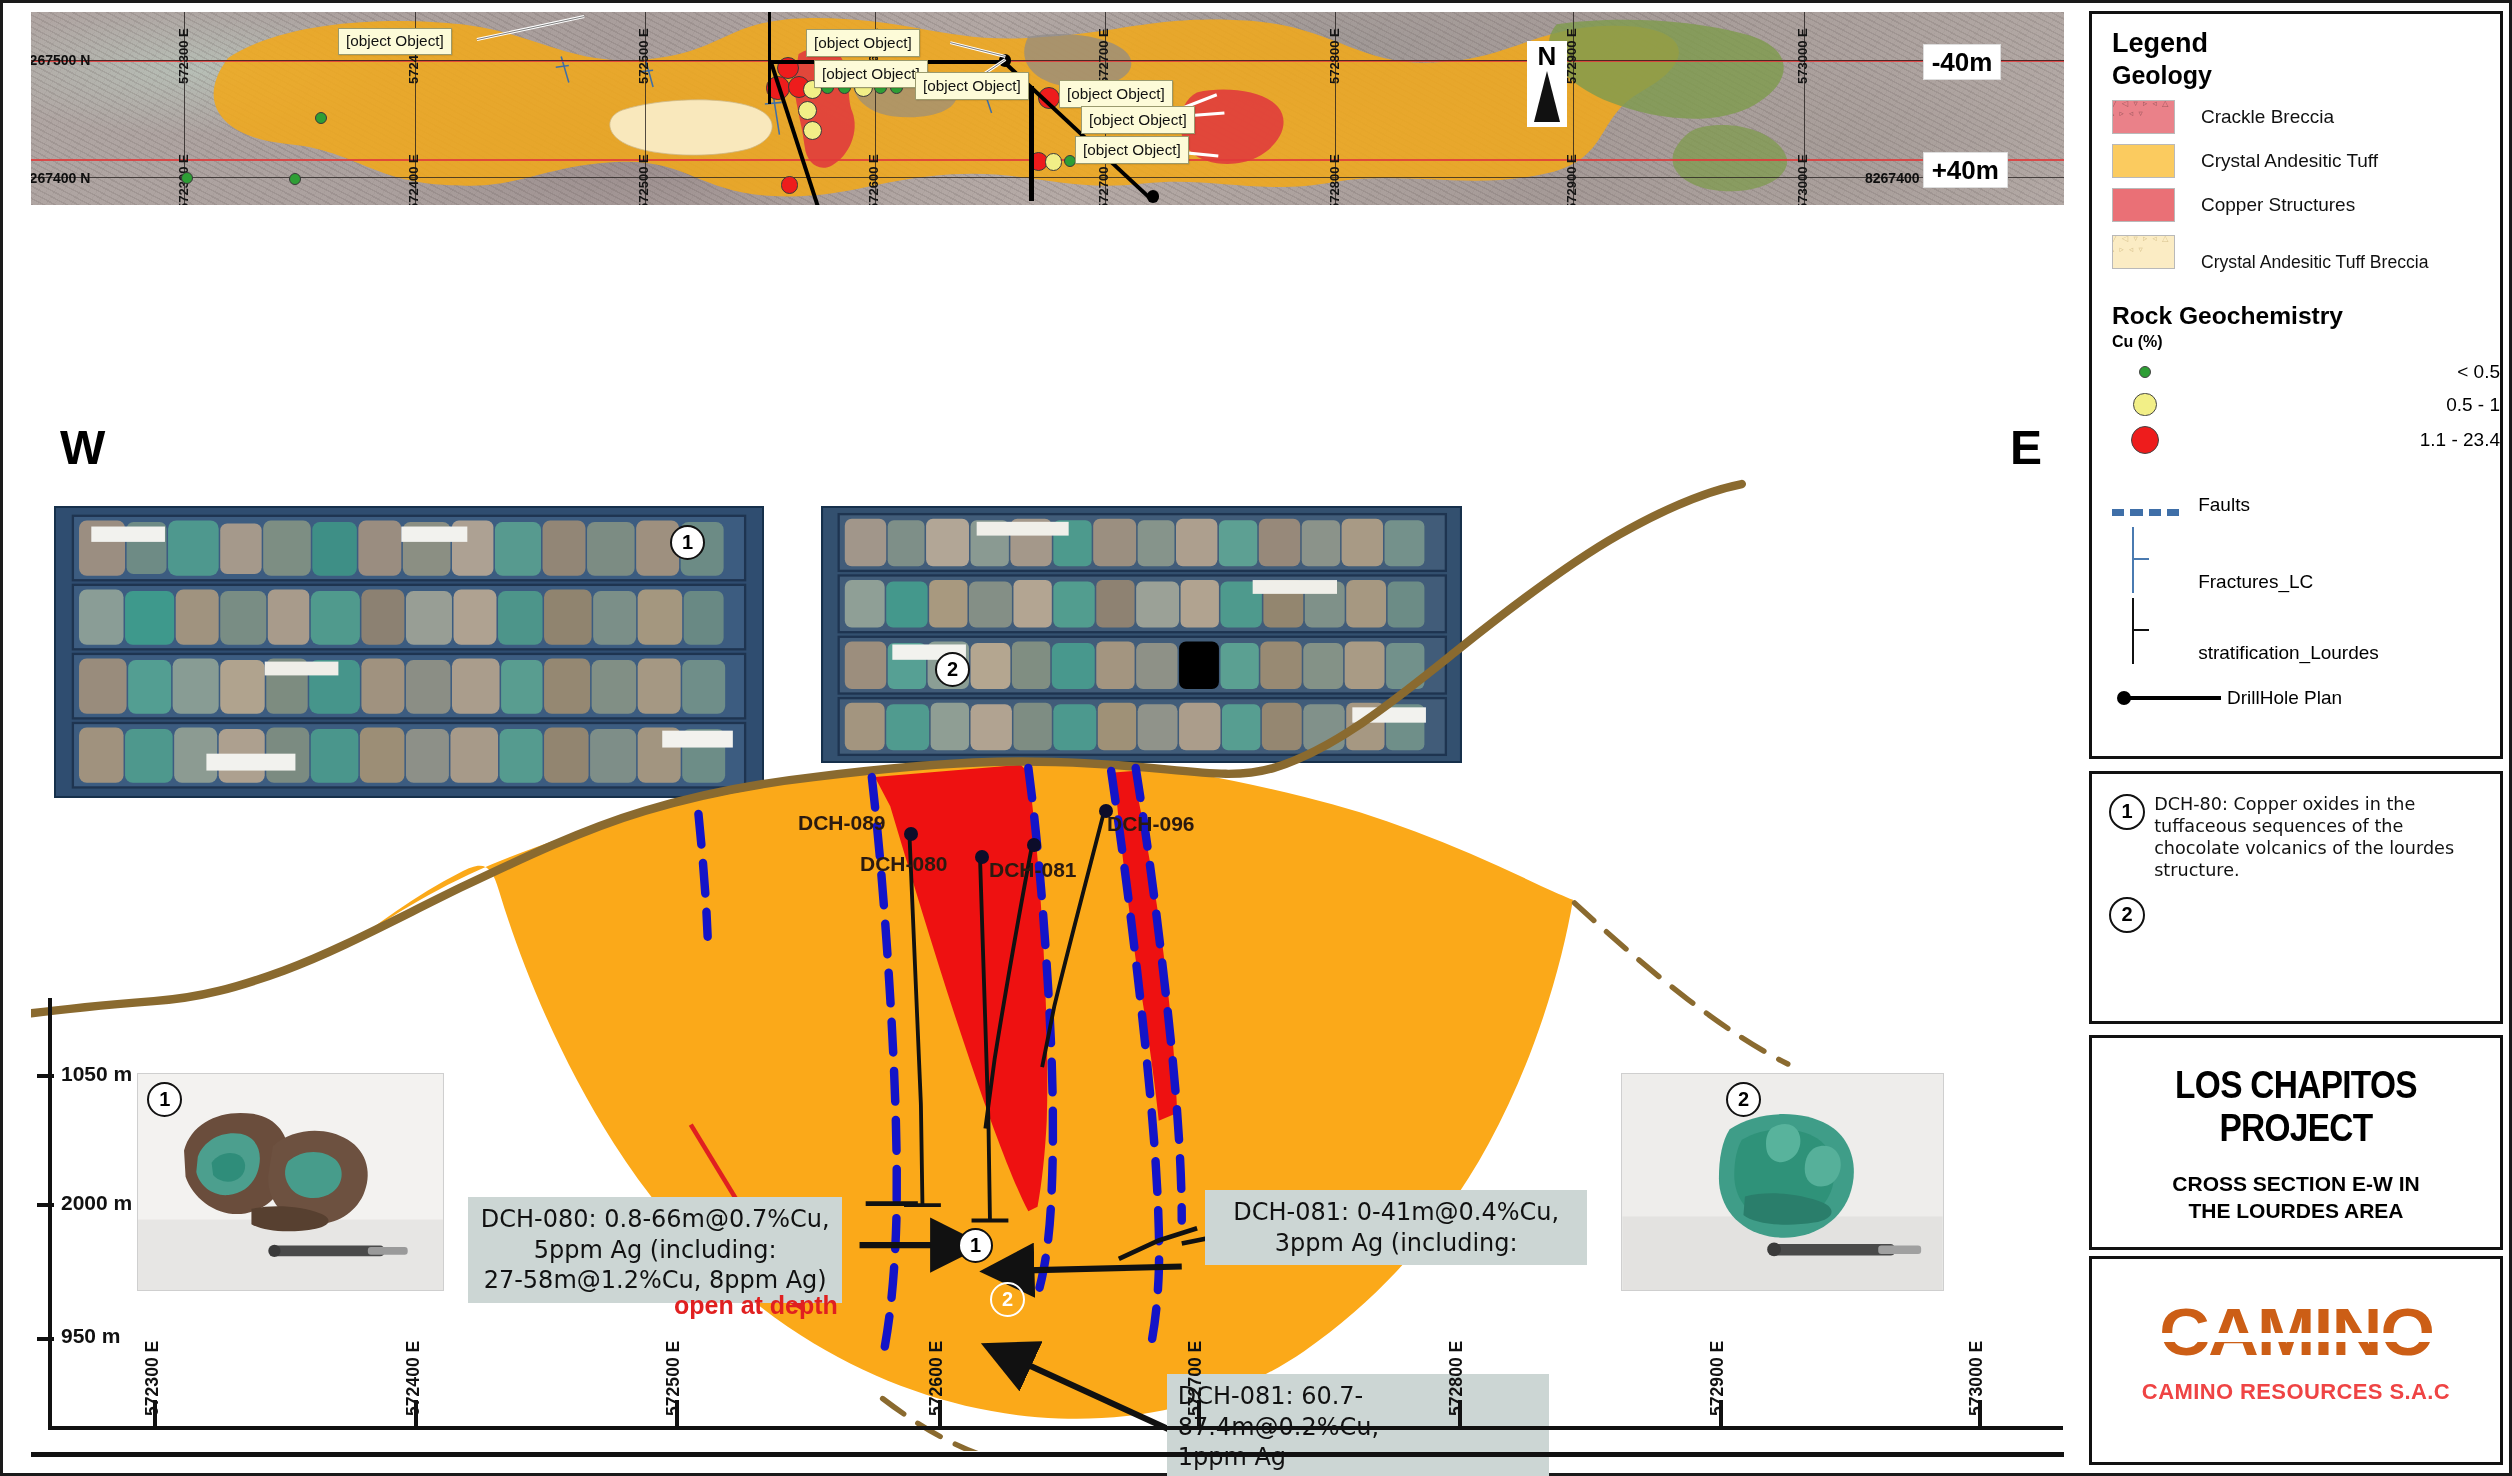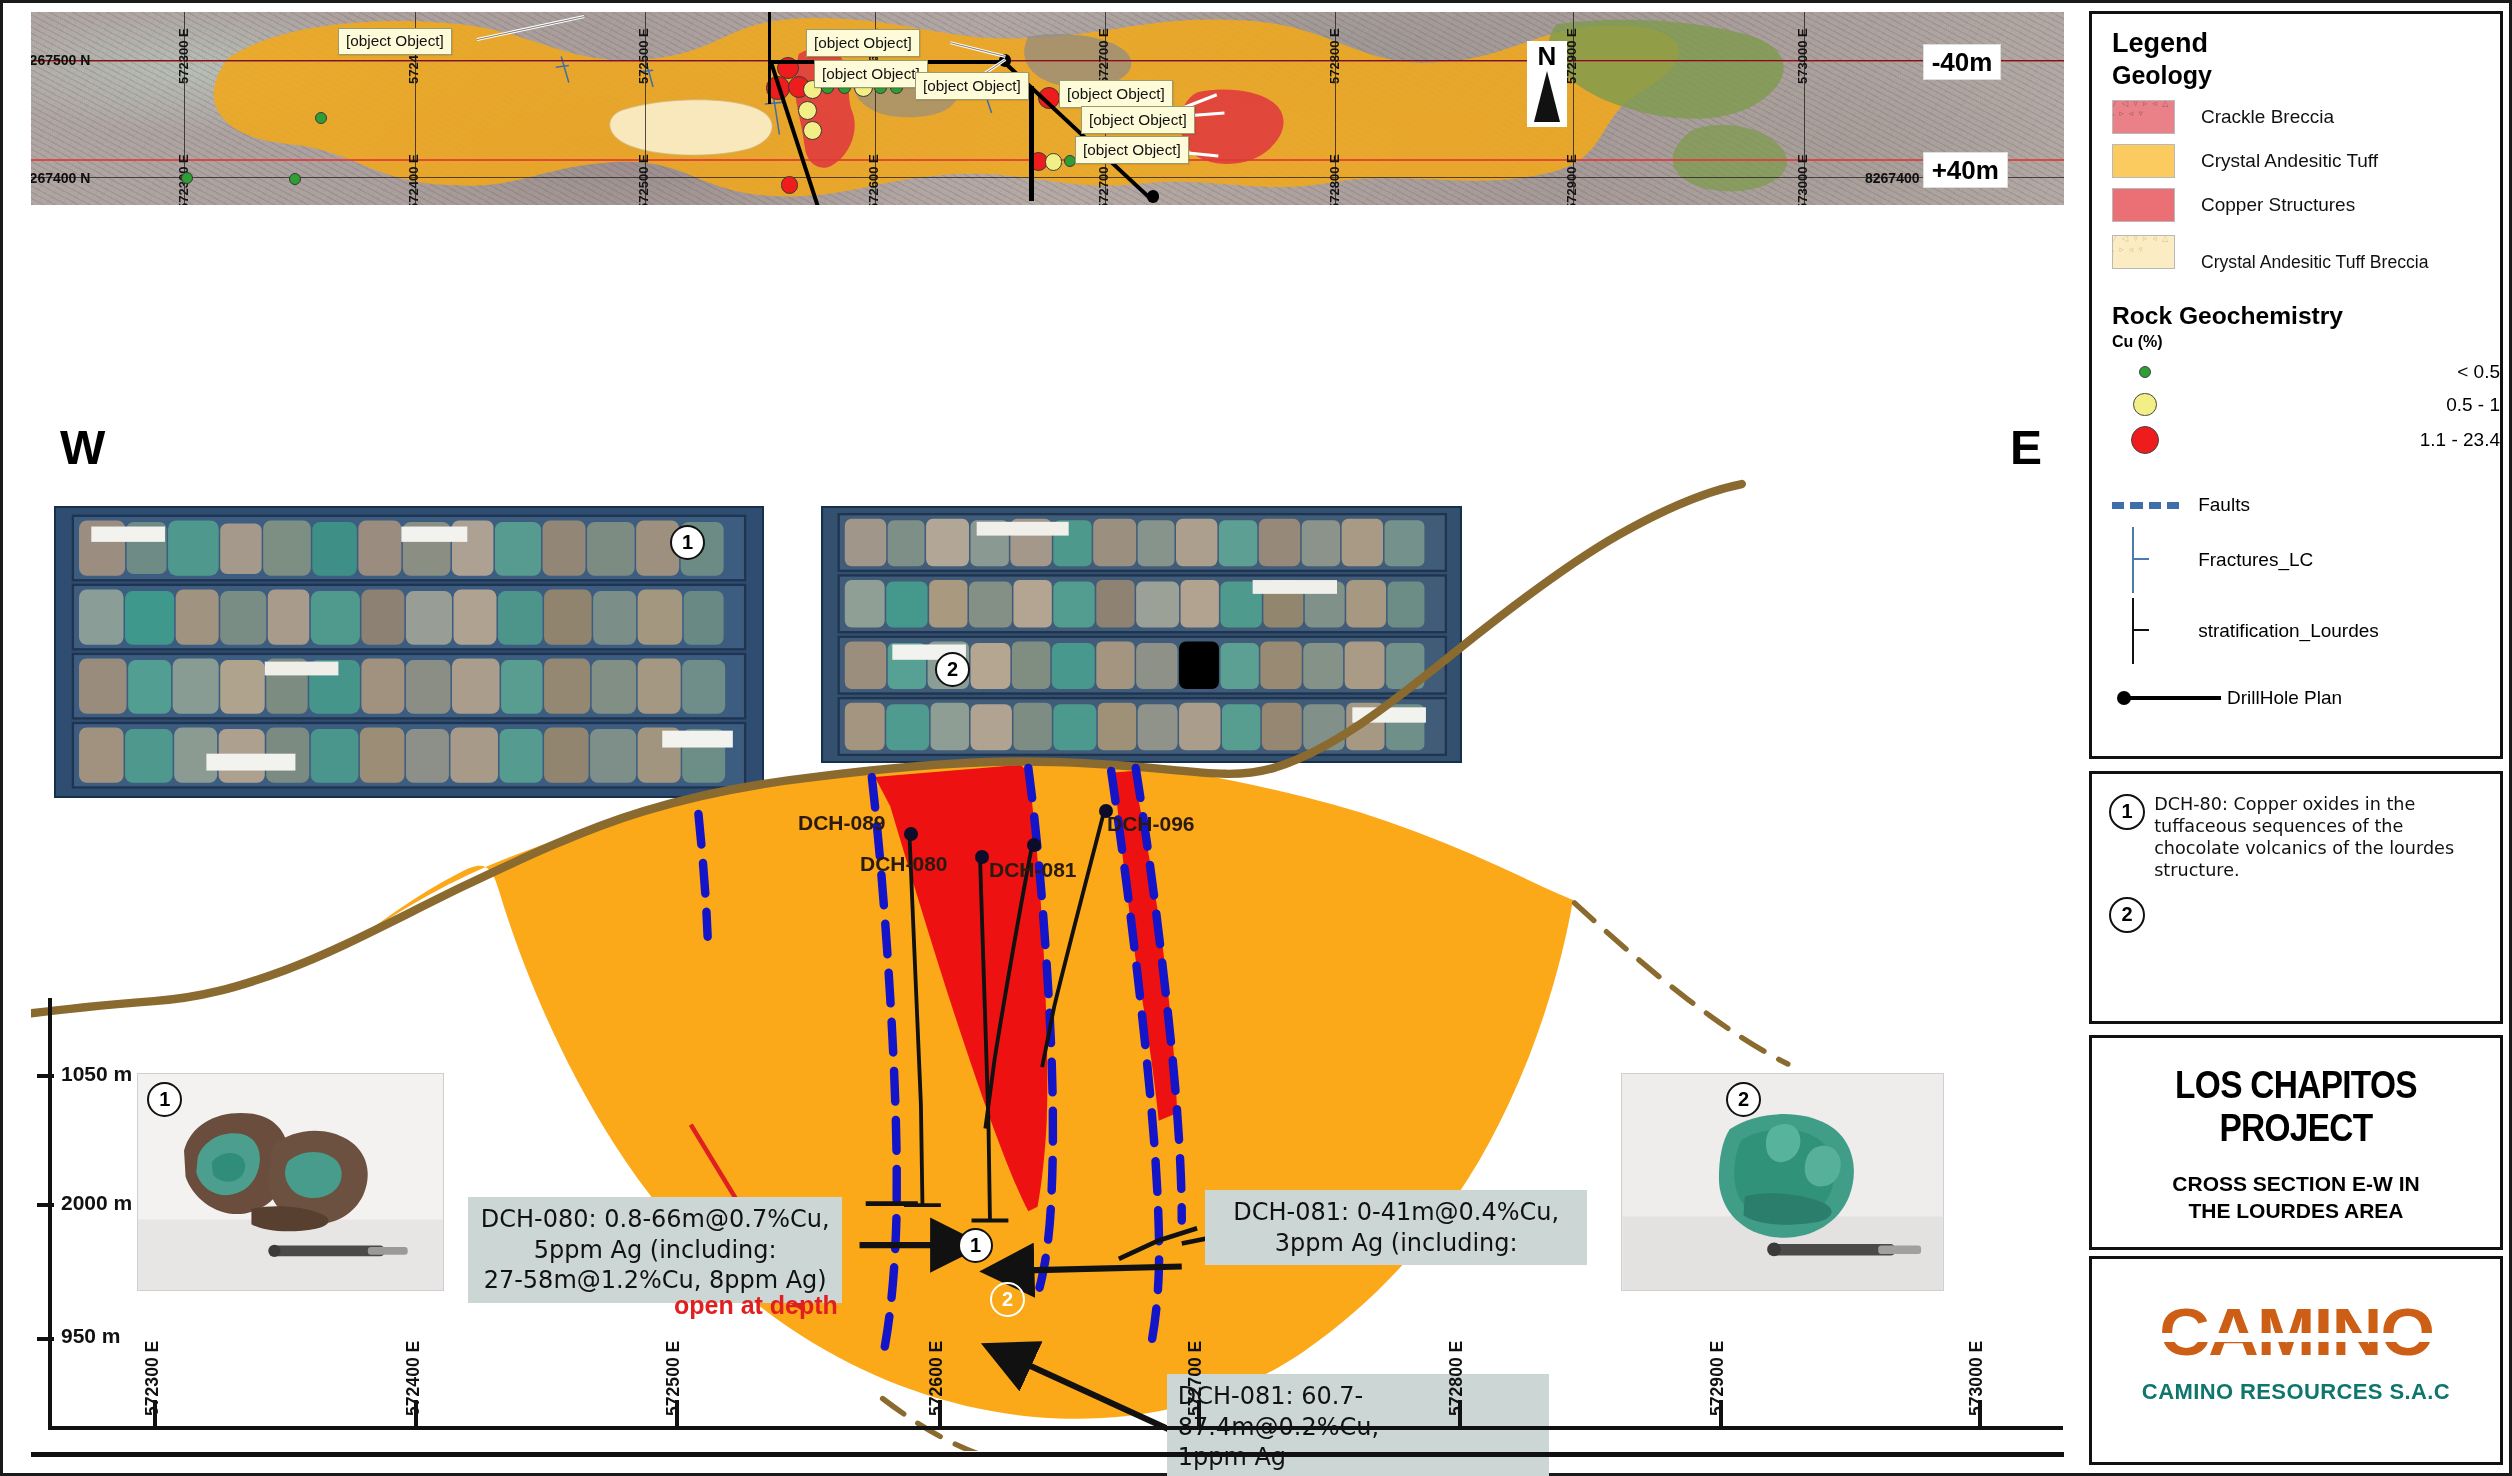--- a/index.html
+++ b/index.html
@@ -34,21 +34,21 @@
   .lg-geo-h{font-size:24.6px;font-weight:bold;margin-top:29px;}
   .lg-cu{font-size:16px;font-weight:bold;margin-top:3.1px;}
   .dotrow{display:flex;align-items:center;margin-top:10px;justify-content:space-between;}
   .dotcell{width:66px;display:flex;justify-content:center;align-items:center;flex:0 0 auto;}
   .dot{border-radius:50%;border:0.8px solid #444;}
   .dot-green{width:10.7px;height:10.7px;background:#2e9e35;}
   .dot-yellow{width:21.5px;height:21.5px;background:#f2ef87;}
   .dot-red{width:26px;height:26px;background:#ee1c1c;}
   .dotlbl{font-size:19px;margin-left:21.5px;}
 
-  .symrow{display:flex;align-items:center;margin-top:17px;}
+  .symrow{display:flex;align-items:flex-end;margin-top:17px;}
   .symcell{width:77px;flex:0 0 auto;display:flex;justify-content:flex-start;align-items:center;}
   .faultline{width:68px;height:7px;background:repeating-linear-gradient(to right,#3f6fa8 0 12.3px,transparent 12.3px 18.4px);}
   .symlbl{font-size:19px;margin-left:9.2px;}
 
   .fracwrap{position:relative;width:77px;height:66px;}
   .fracv{position:absolute;left:20px;top:0;width:2.3px;height:66px;background:#4a7ab0;}
   .frach{position:absolute;left:20px;top:31px;width:17px;height:2.3px;background:#4a7ab0;}
   .stratwrap{position:relative;width:77px;height:66px;}
   .stratv{position:absolute;left:20px;top:0;width:2.3px;height:66px;background:#111;}
   .strath{position:absolute;left:20px;top:31px;width:17px;height:2.3px;background:#111;}
@@ -69,21 +69,21 @@
   
   #title-inner{padding-top:26px;text-align:center;}
   .proj-title{font-size:38px;font-weight:bold;letter-spacing:-0.8px;transform:scaleX(0.88);display:inline-block;}
   .sub-title{font-size:21px;font-weight:bold;line-height:1.32;margin-top:20px;}
 
   
   #logo-inner{padding-top:35px;text-align:center;}
   .camino{font-size:66px;font-weight:bold;color:#cc5e16;letter-spacing:-1.5px;position:relative;display:inline-block;
      transform:scaleX(1.06);}
   .camino::after{content:"";position:absolute;left:-1.5px;right:-1.5px;top:52%;height:8.4px;background:#fff;}
-  .caminosub{font-size:22px;font-weight:bold;color:#0f766e;letter-spacing:0.4px;margin-top:9.2px;}
+  .caminosub{font-size:22px;font-weight:bold;color:#ef4444;letter-spacing:0.4px;margin-top:9.2px;}
 
   
   #map{position:absolute;left:31px;top:12.3px;width:2033px;height:193px;overflow:hidden;}
   #map-bg{position:absolute;inset:0;
      background:
        radial-gradient(ellipse 322px 92px at 8% 30%, #b7bfb6 0%, rgba(183,191,182,0) 70%),
        radial-gradient(ellipse 399px 123px at 30% 75%, #9b8d8d 0%, rgba(155,141,141,0) 72%),
        radial-gradient(ellipse 460px 115px at 62% 20%, #9d9694 0%, rgba(157,150,148,0) 70%),
        radial-gradient(ellipse 368px 123px at 88% 70%, #a79d99 0%, rgba(167,157,153,0) 70%),
        linear-gradient(105deg,#b0a6a3 0%,#a99e9c 28%,#b5aaa6 52%,#a59a97 75%,#b3a9a5 100%);}

